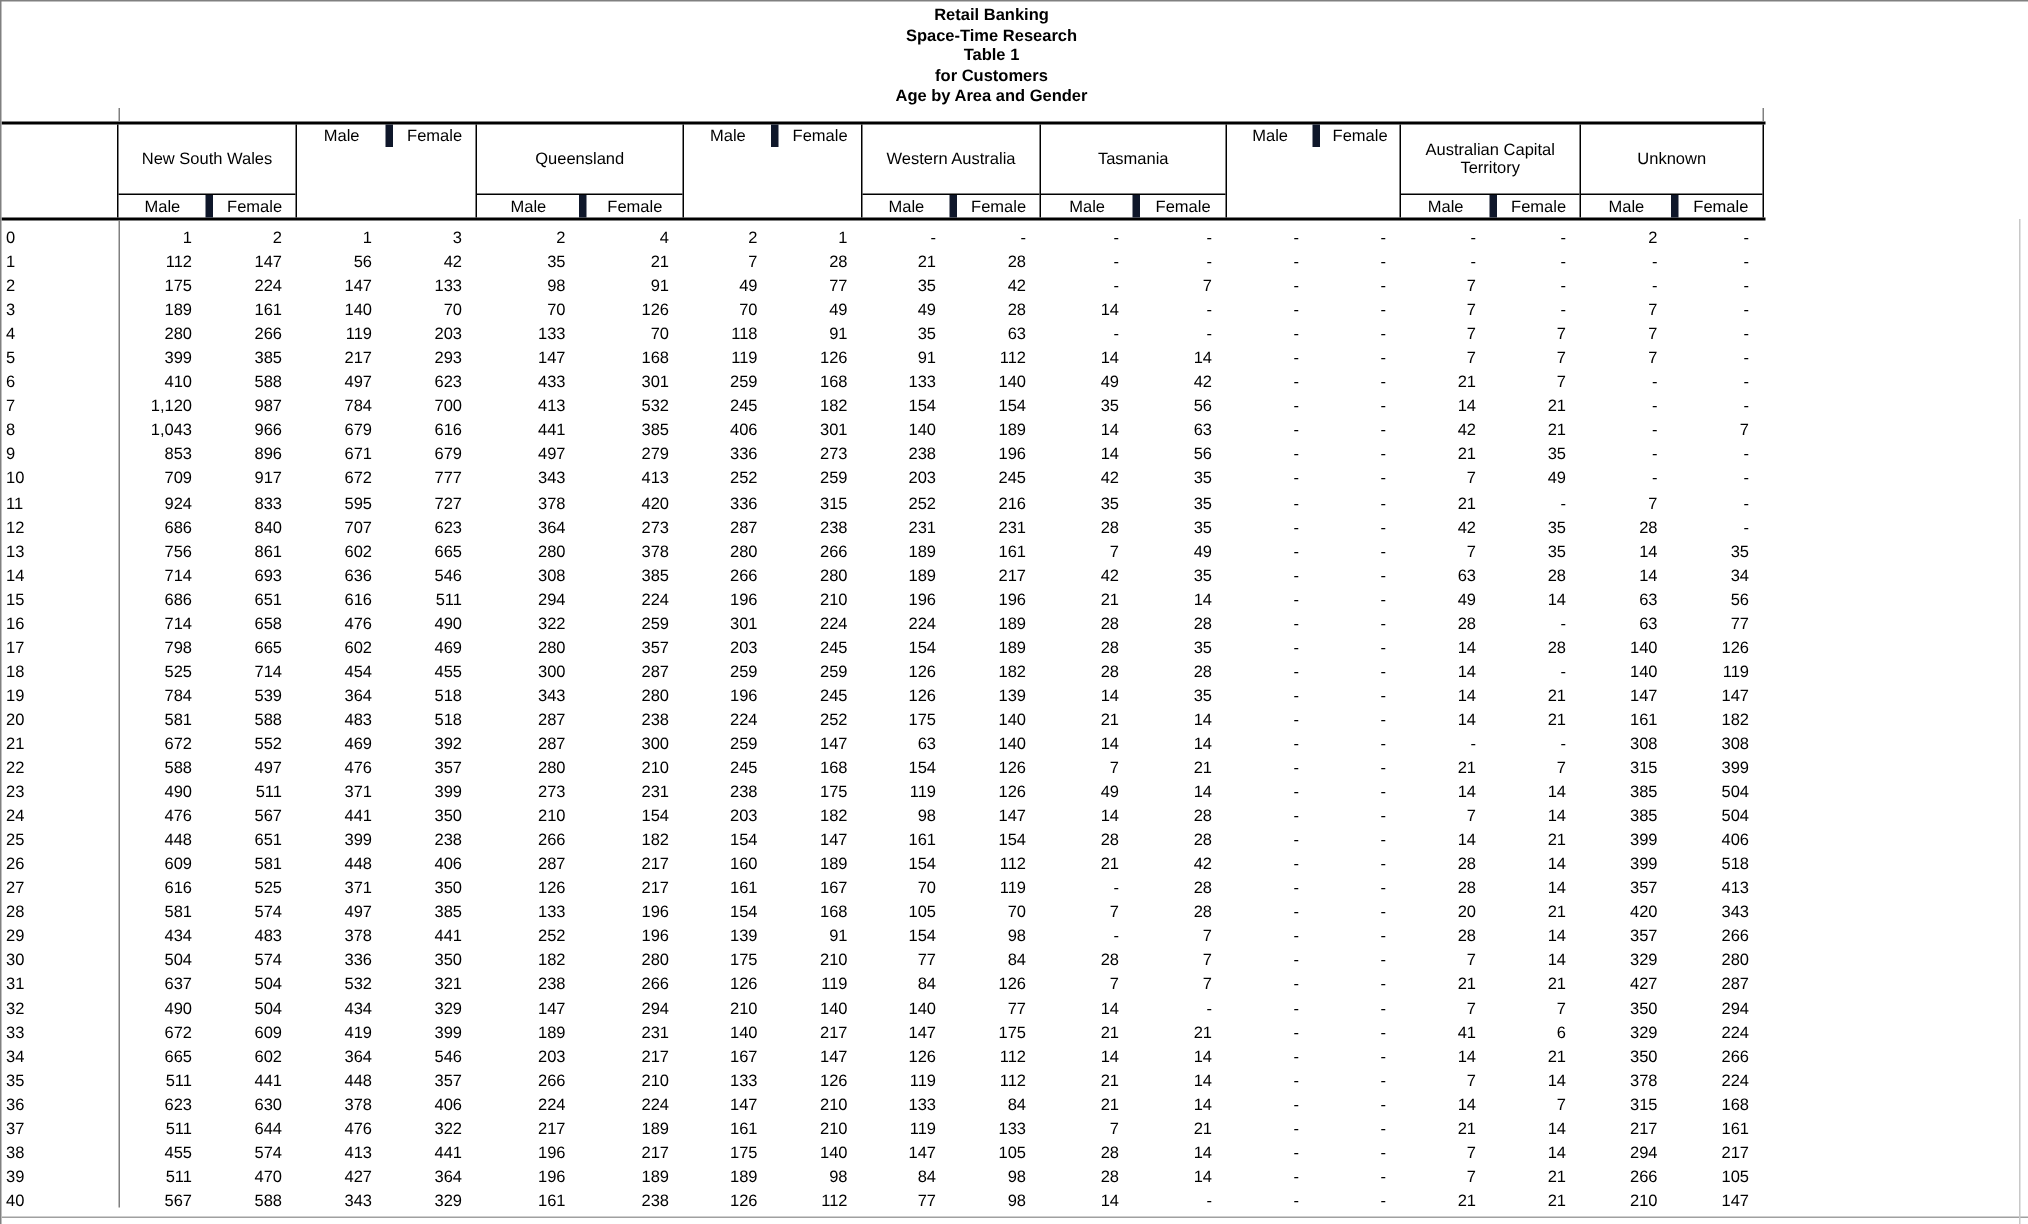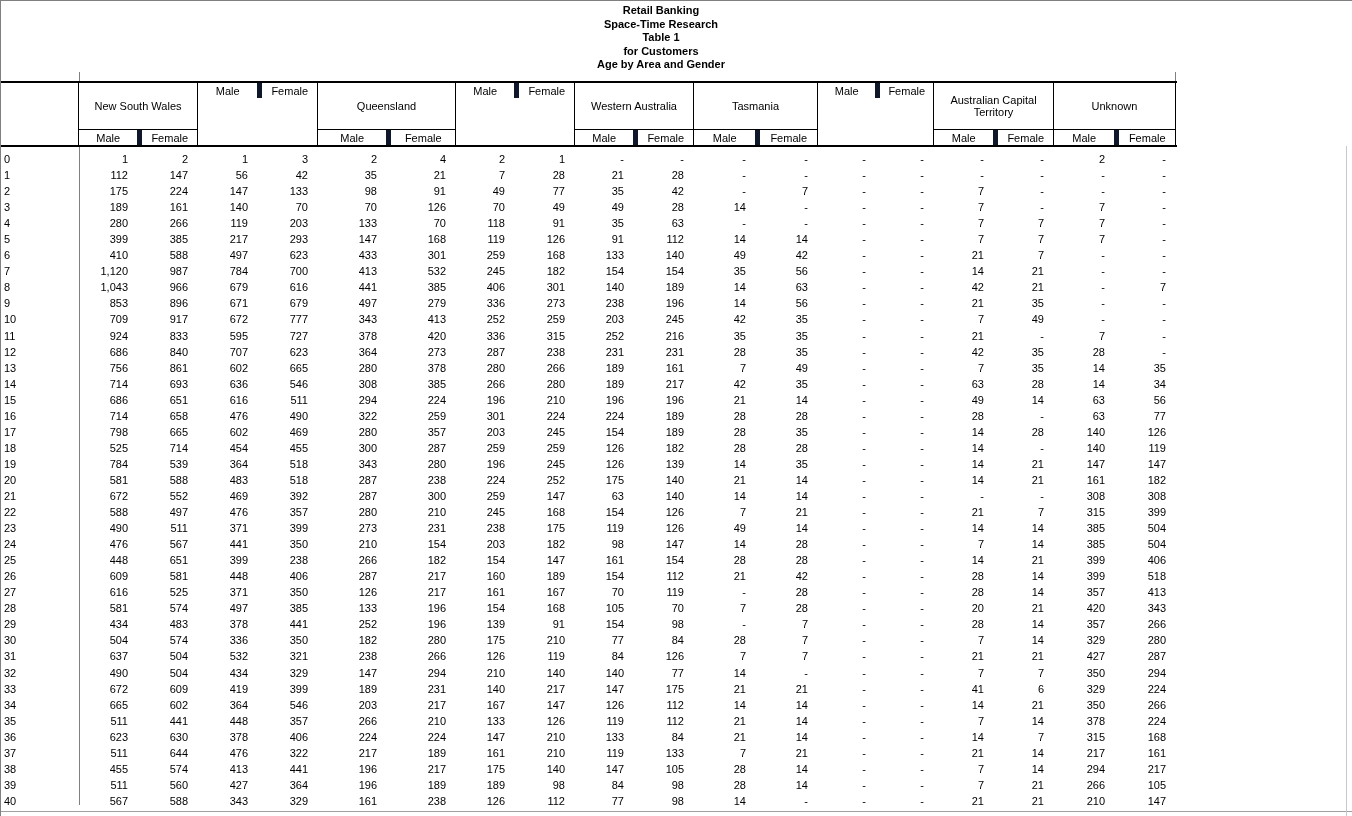--- a/index.html
+++ b/index.html
@@ -940,21 +940,21 @@
           <div class="cell" style="width: 58px;">-</div>
           <div class="cell" style="width: 58px;">-</div>
           <div class="cell" style="width: 60px;">7</div>
           <div class="cell" style="width: 60px;">14</div>
           <div class="cell" style="width: 61px;">294</div>
           <div class="cell" style="width: 61px;">217</div>
         </div>
         <div class="trow">
           <div class="age">39</div>
           <div class="cell" style="width: 59px;">511</div>
-          <div class="cell" style="width: 60px;">560</div>
+          <div class="cell" style="width: 60px;">470</div>
           <div class="cell" style="width: 60px;">427</div>
           <div class="cell" style="width: 60px;">364</div>
           <div class="cell" style="width: 69px;">196</div>
           <div class="cell" style="width: 69px;">189</div>
           <div class="cell" style="width: 59px;">189</div>
           <div class="cell" style="width: 60px;">98</div>
           <div class="cell" style="width: 59px;">84</div>
           <div class="cell" style="width: 60px;">98</div>
           <div class="cell" style="width: 62px;">28</div>
           <div class="cell" style="width: 62px;">14</div>

